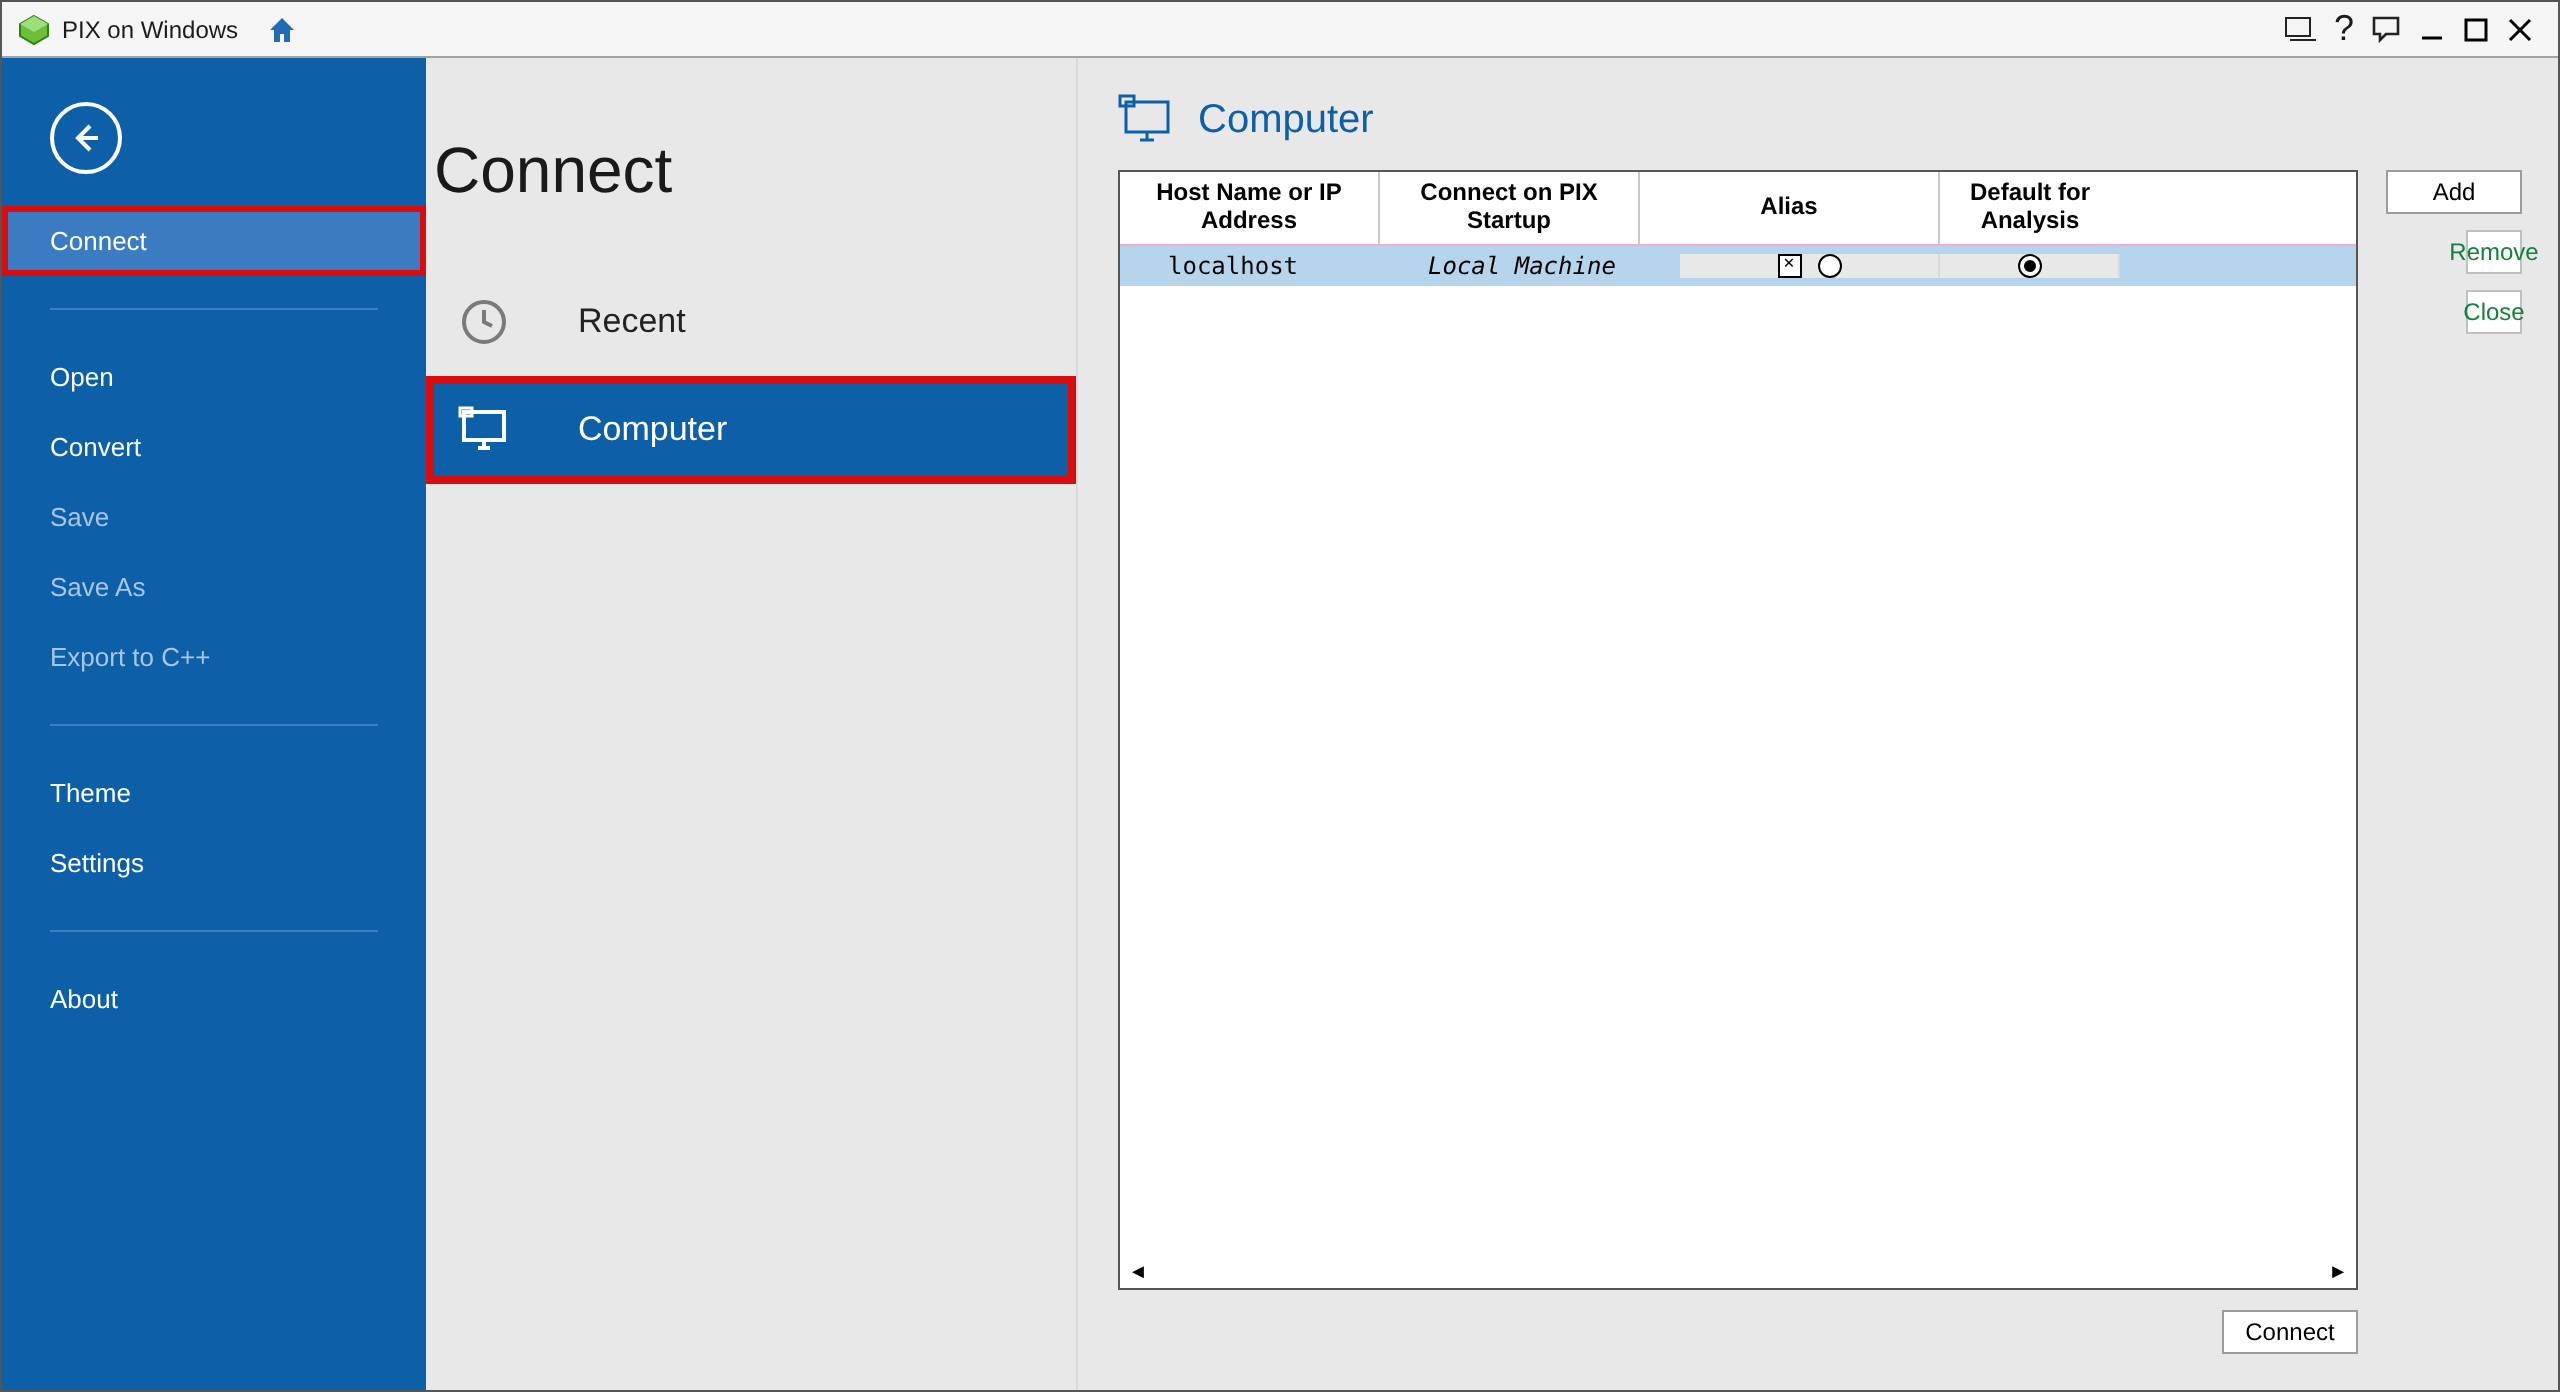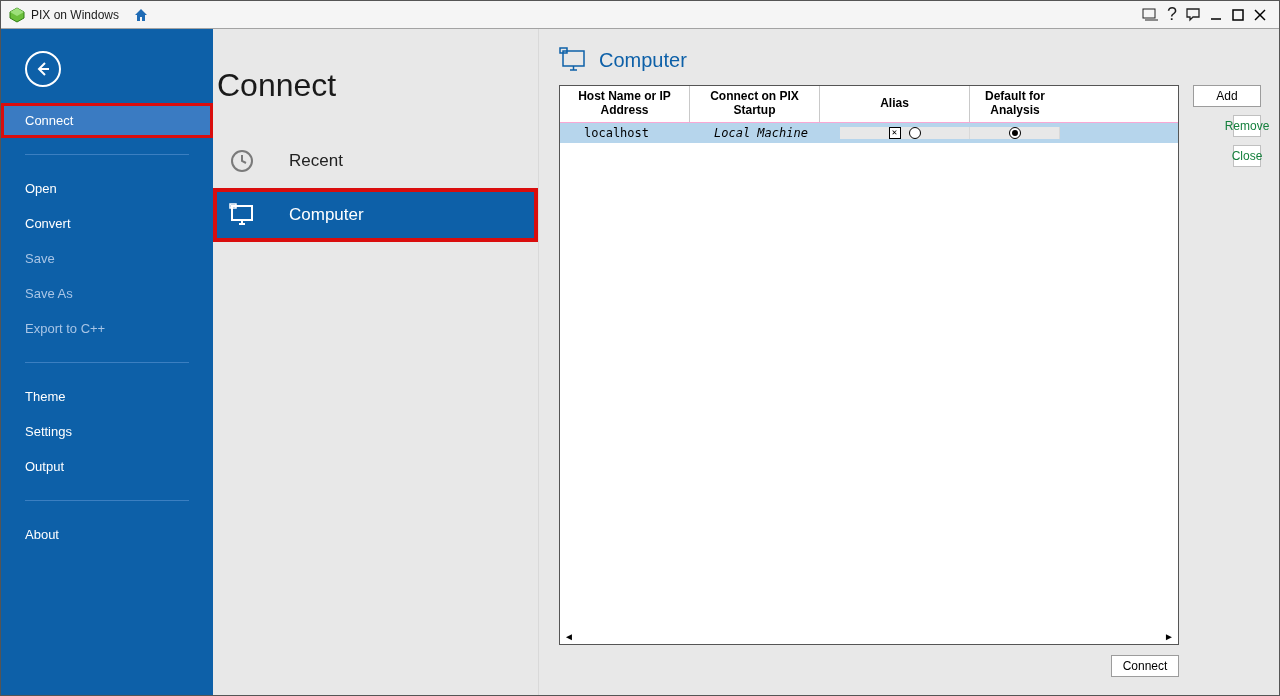--- a/index.html
+++ b/index.html
@@ -124,21 +124,20 @@
       <div class="sidebar-item active red"><span>Connect</span></div>
       <div class="sidebar-sep"></div>
       <div class="sidebar-item"><span>Open</span></div>
       <div class="sidebar-item"><span>Convert</span></div>
       <div class="sidebar-item disabled"><span>Save</span></div>
       <div class="sidebar-item disabled"><span>Save As</span></div>
       <div class="sidebar-item disabled"><span>Export to C++</span></div>
       <div class="sidebar-sep"></div>
       <div class="sidebar-item"><span>Theme</span></div>
       <div class="sidebar-item"><span>Settings</span></div>
-      <div class="sidebar-item"><span>Output</span></div>
       <div class="sidebar-sep"></div>
       <div class="sidebar-item"><span>About</span></div>
     </div>
 
     <div class="center">
       <div class="page-title">Connect</div>
 
       <div class="center-item">
         <span class="icon-slot">
           <svg width="24" height="24" viewBox="0 0 24 24">

